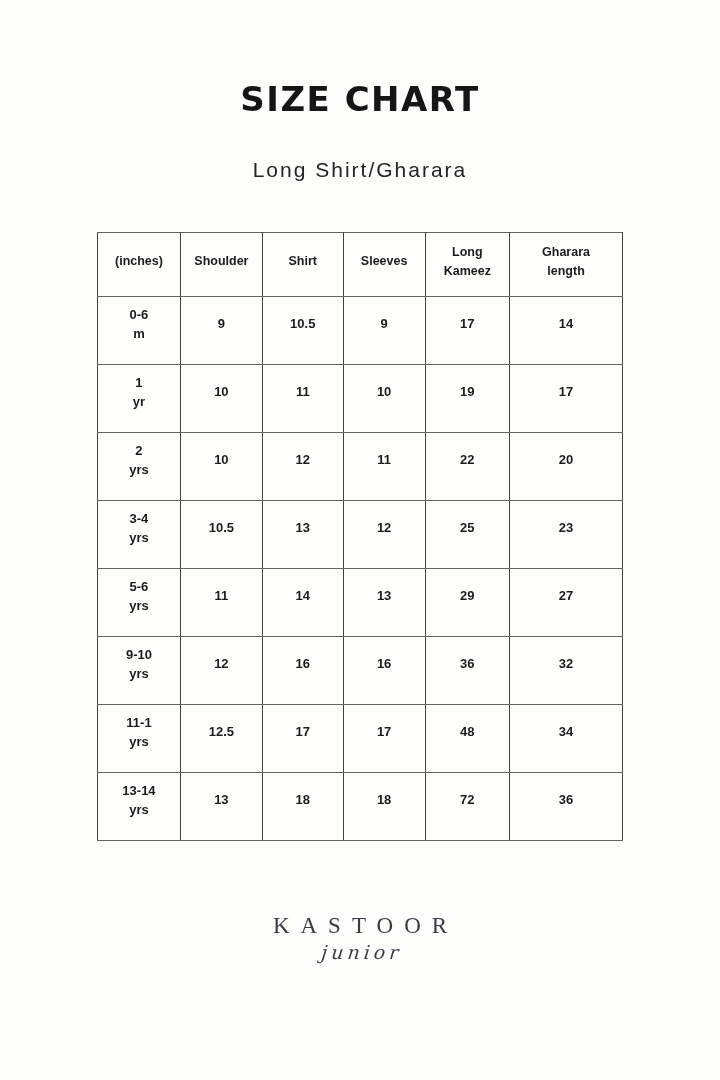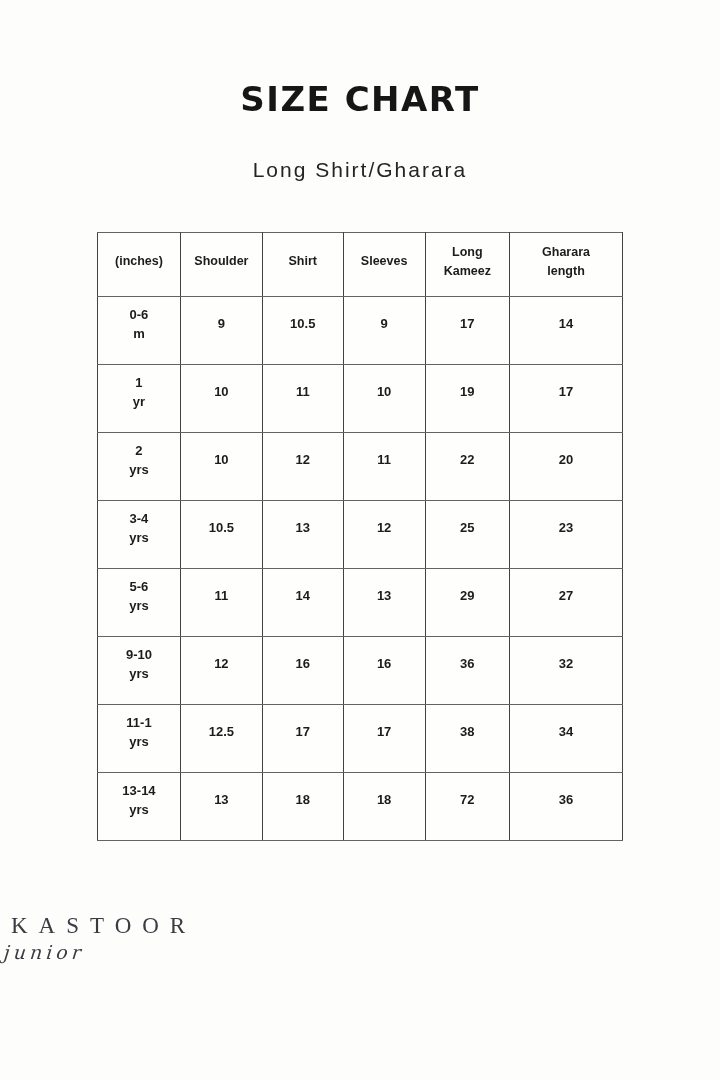--- a/index.html
+++ b/index.html
@@ -63,20 +63,21 @@
     padding-bottom: 12px;
   }
   .size-table col.c1 { width: 15.8%; }
   .size-table col.c2 { width: 15.6%; }
   .size-table col.c3 { width: 15.4%; }
   .size-table col.c4 { width: 15.6%; }
   .size-table col.c5 { width: 16.1%; }
   .size-table col.c6 { width: 21.5%; }
   .brand {
     margin-top: 72px;
+    text-align: center;
     color: #3b3b43;
   }
   .brand-name {
     font-family: "Liberation Serif", serif;
     font-size: 23px;
     font-weight: 400;
     letter-spacing: 11px;
     text-indent: 11px;
   }
   .brand-sub {
@@ -173,21 +174,21 @@
           <td>16</td>
           <td>36</td>
           <td>32</td>
         </tr>
         <tr>
           <td>11-1
 yrs</td>
           <td>12.5</td>
           <td>17</td>
           <td>17</td>
-          <td>38</td>
+          <td>48</td>
           <td>34</td>
         </tr>
         <tr>
           <td>13-14
 yrs</td>
           <td>13</td>
           <td>18</td>
           <td>18</td>
           <td>72</td>
           <td>36</td>

